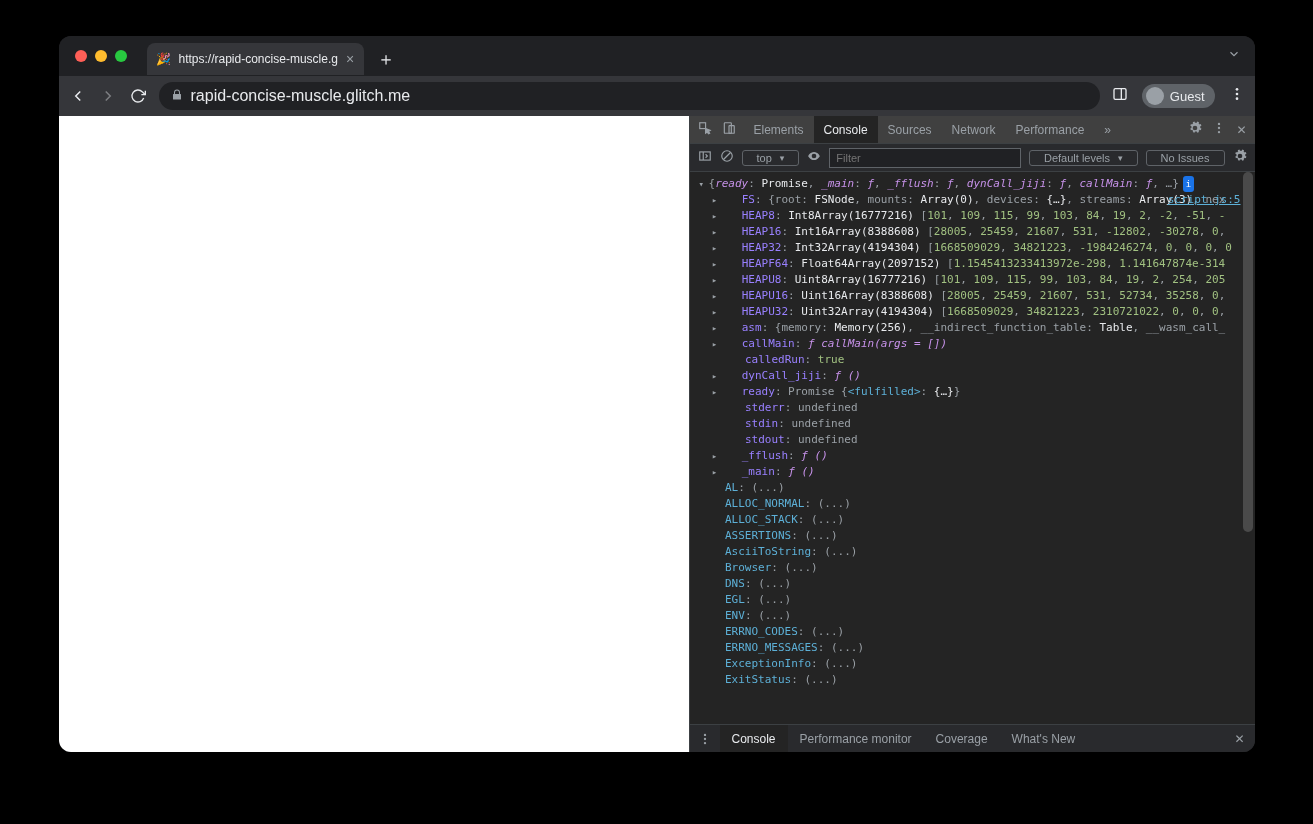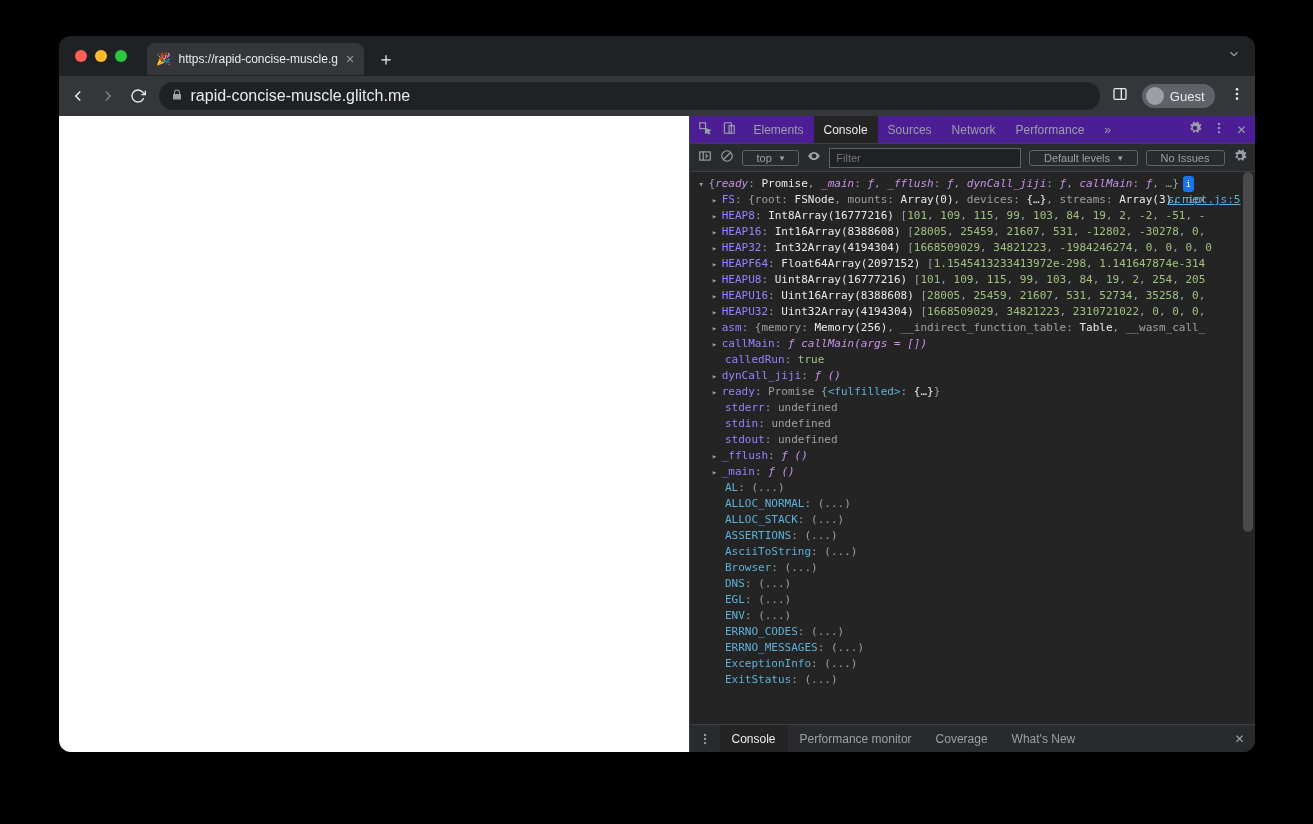--- a/index.html
+++ b/index.html
@@ -88,21 +88,21 @@
     border-left: 1px solid #3c4043;
     color: #e8eaed;
     font-size: 12px;
   }
   
   .dt-tabs {
     height: 28px;
     display: flex;
     align-items: stretch;
     border-bottom: 1px solid #3c4043;
-    background: #4c1d95;
+    background: #404040;
   }
   .dt-tabs .seg { display:flex; align-items:center; padding:0 8px; color:#9aa0a6; gap:10px; }
   .dt-tab { display:flex; align-items:center; padding:0 10px; color:#9aa0a6; font-size:12px; cursor:pointer; }
   .dt-tab.active { background:#242424; color:#e8eaed; }
   .dt-right { margin-left:auto; display:flex; align-items:center; gap:10px; padding-right:8px; color:#9aa0a6; }
   
   .dt-filter {
     height: 28px;
     display:flex;
     align-items:center;
@@ -125,21 +125,21 @@
     position: relative;
     background:#242424;
   }
   .scriptlink { position:absolute; right:14px; top:20px; color:#5db0d7; text-decoration:underline; }
   .scrollbar { position:absolute; right:2px; top:0; width:10px; height:100%; }
   .scrollbar .thumb { position:absolute; top:0; width:10px; height:360px; background:#4a4a4a; border-radius:5px; }
   .ln { white-space: pre; padding-left: 9px; }
   .tri { display:inline-block; width:10px; color:#9aa0a6; }
   .tri::before { content:"▸"; font-size:9px; }
   .tri.open::before { content:"▾"; }
-  .k-prop { color:#9980ff; }
+  .k-prop { color:#9980ff;margin-left:20px; }
   .k-key  { color:#5db0d7; }
   .k-num  { color:#a1c181; }
   .k-fn   { color:#c792ea; font-style:italic; }
   .k-bool { color:#a1c181; }
   .k-undef{ color:#9aa0a6; }
   .punc   { color:#9aa0a6; }
   .obj    { color:#e8eaed; }
   .badge  { display:inline-block; background:#1a73e8; color:#fff; border-radius:3px; font-size:9px; padding:0 3px; margin-left:4px; }
   .rows { padding-top: 2px; padding-bottom: 4px; }
   

